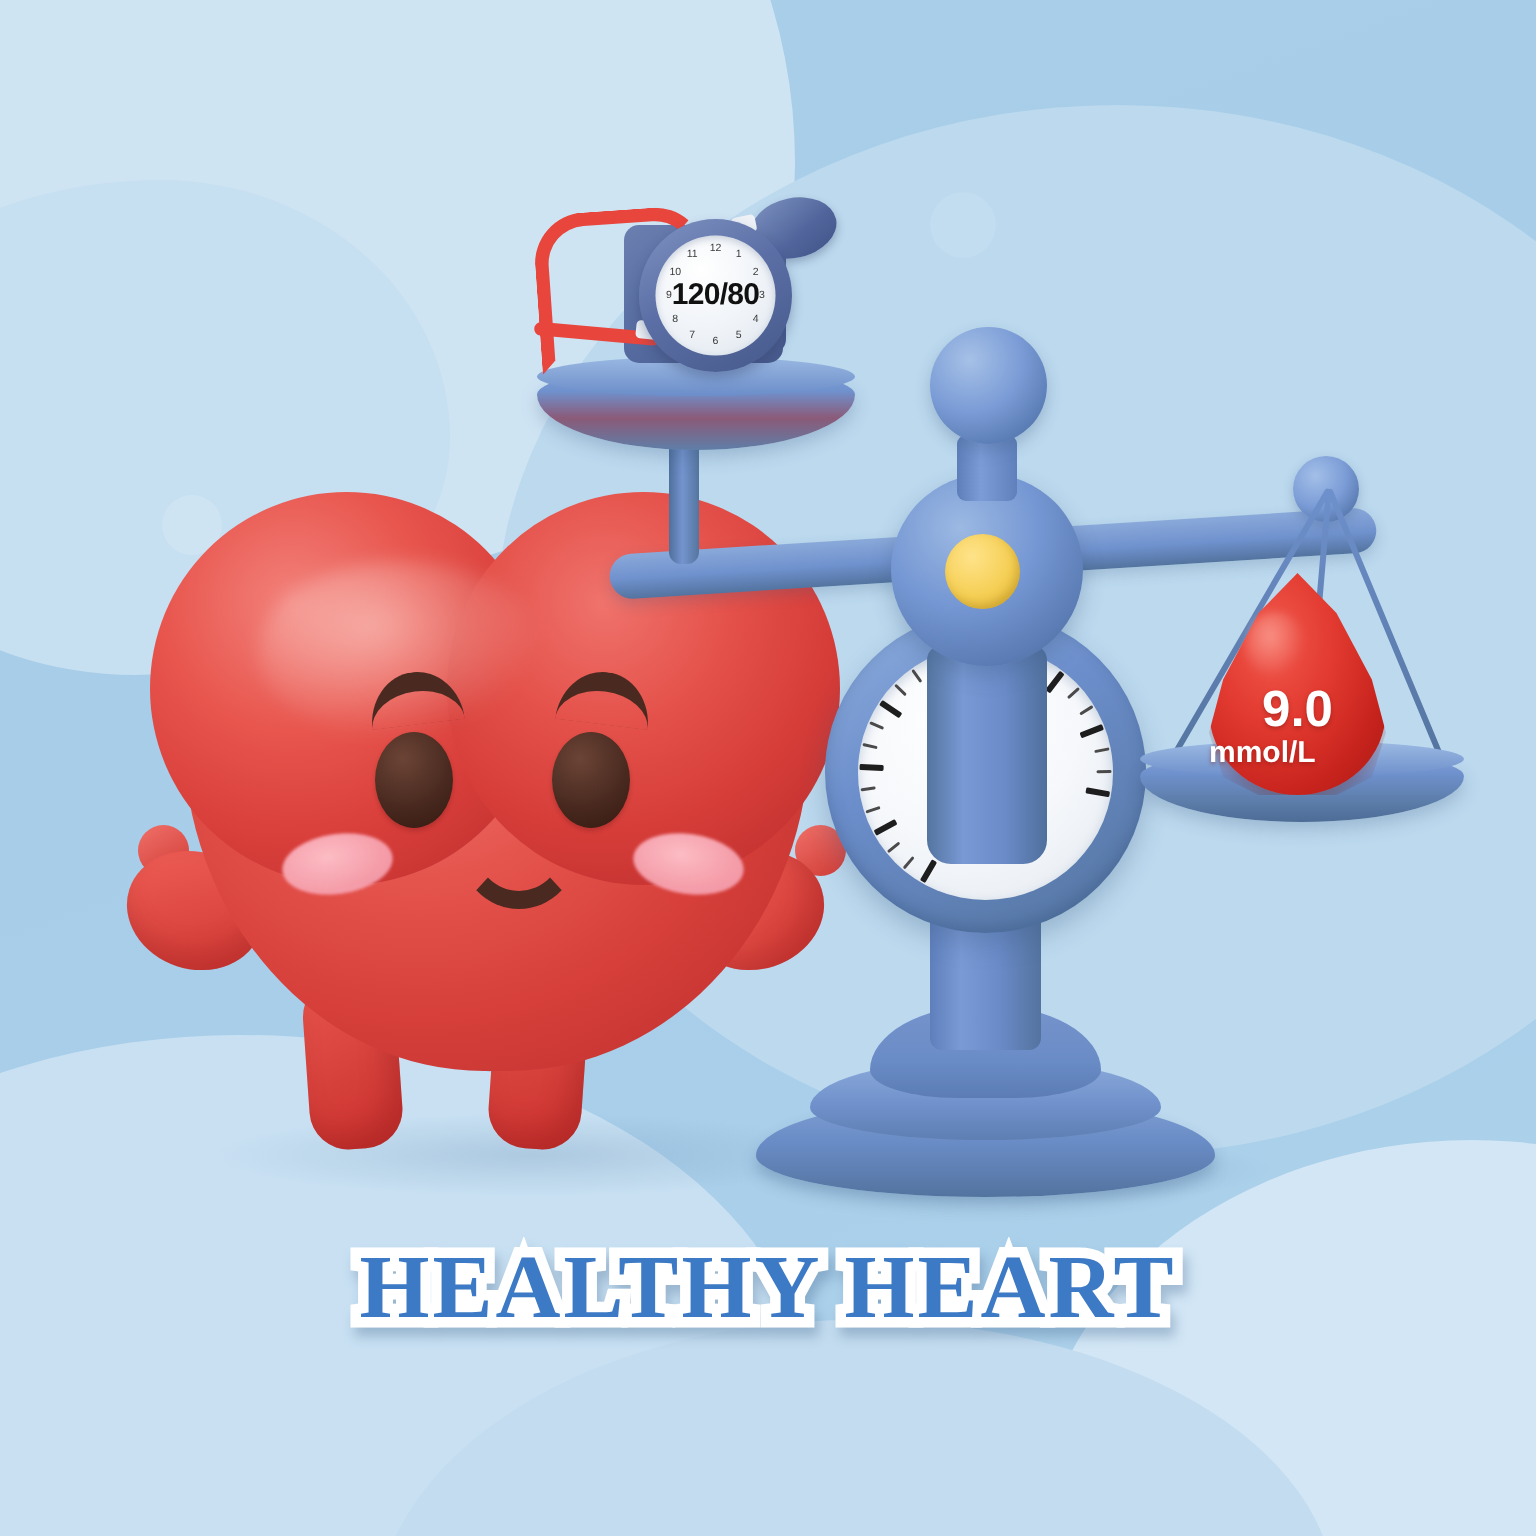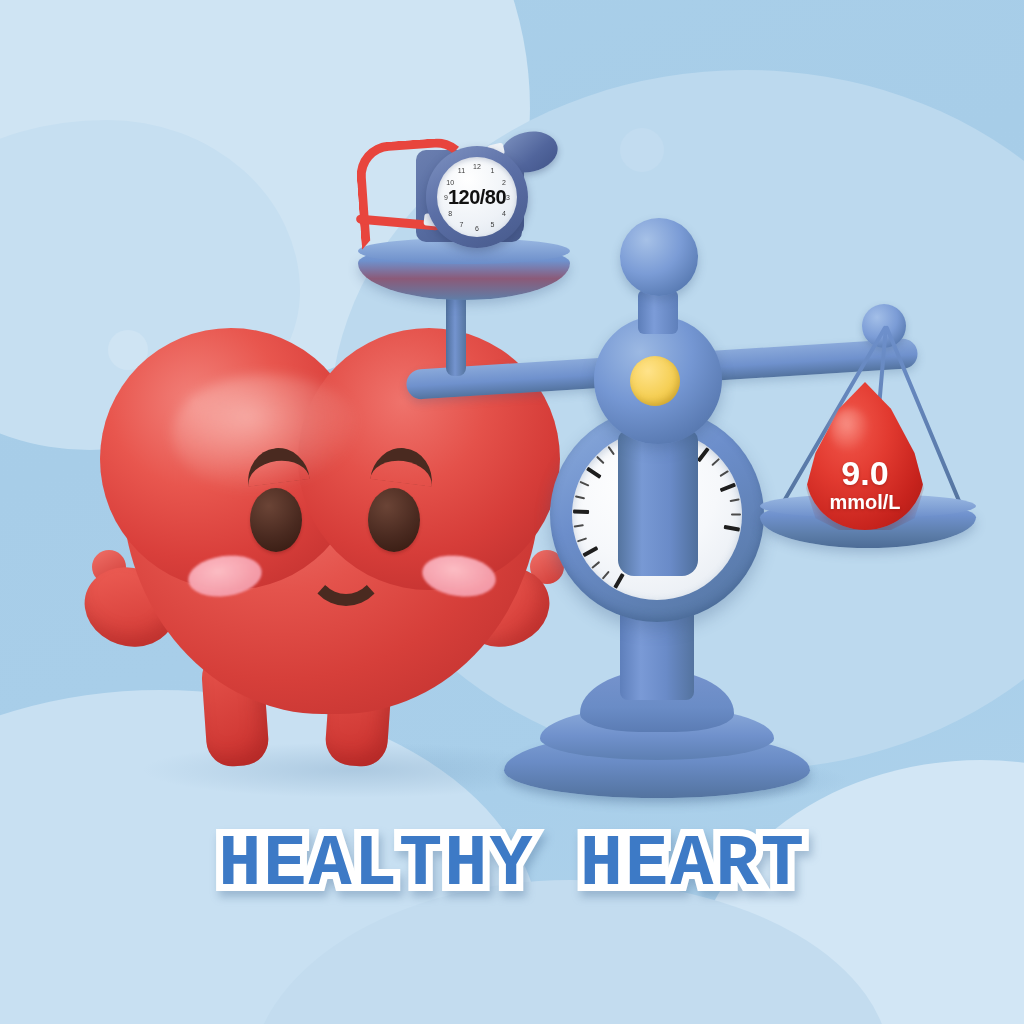--- a/index.html
+++ b/index.html
@@ -345,33 +345,33 @@
     position:absolute;left:24px;top:26px;width:40px;height:44px;
     background:radial-gradient(ellipse at 40% 35%,rgba(255,200,190,.50),rgba(255,200,190,0) 72%);
     border-radius:50%;filter:blur(3px);
   }
   .drop-value{
     position:absolute;left:0;right:0;top:74px;text-align:center;
     color:#fff;font-size:34px;font-weight:bold;line-height:1;
     text-shadow:0 1px 3px rgba(120,20,15,.45);
   }
   .drop-unit{
-    position:absolute;left:0;right:0;top:110px;text-align:center;
+    position:absolute;left:0;right:0;top:110px;
     color:#fff;font-size:20px;font-weight:bold;line-height:1;
     text-shadow:0 1px 3px rgba(120,20,15,.45);
   }
 
   
   #title{
     position:absolute;left:0;right:0;top:824px;text-align:center;
   }
   .title-text{
     display:inline-block;
-    font-family:Liberation Mono, monospace;
-    font-size:72px;font-weight:bold;
+    font-family:Liberation Serif, serif;
+    font-size:60px;font-weight:bold;
     letter-spacing:2px;
     color:#3d7ac6;
     -webkit-text-stroke:14px #ffffff;
     paint-order:stroke fill;
     filter:drop-shadow(3px 6px 4px rgba(70,105,145,.35));
   }
 </style>
 </head>
 <body>
 

